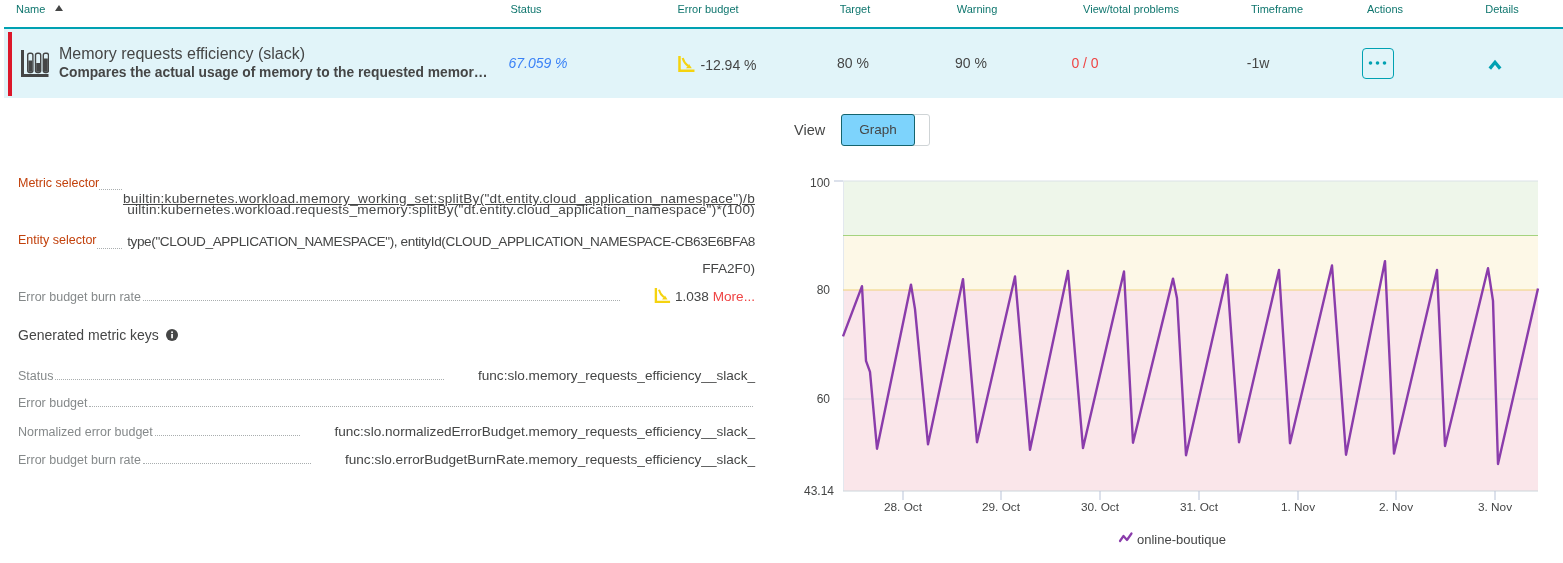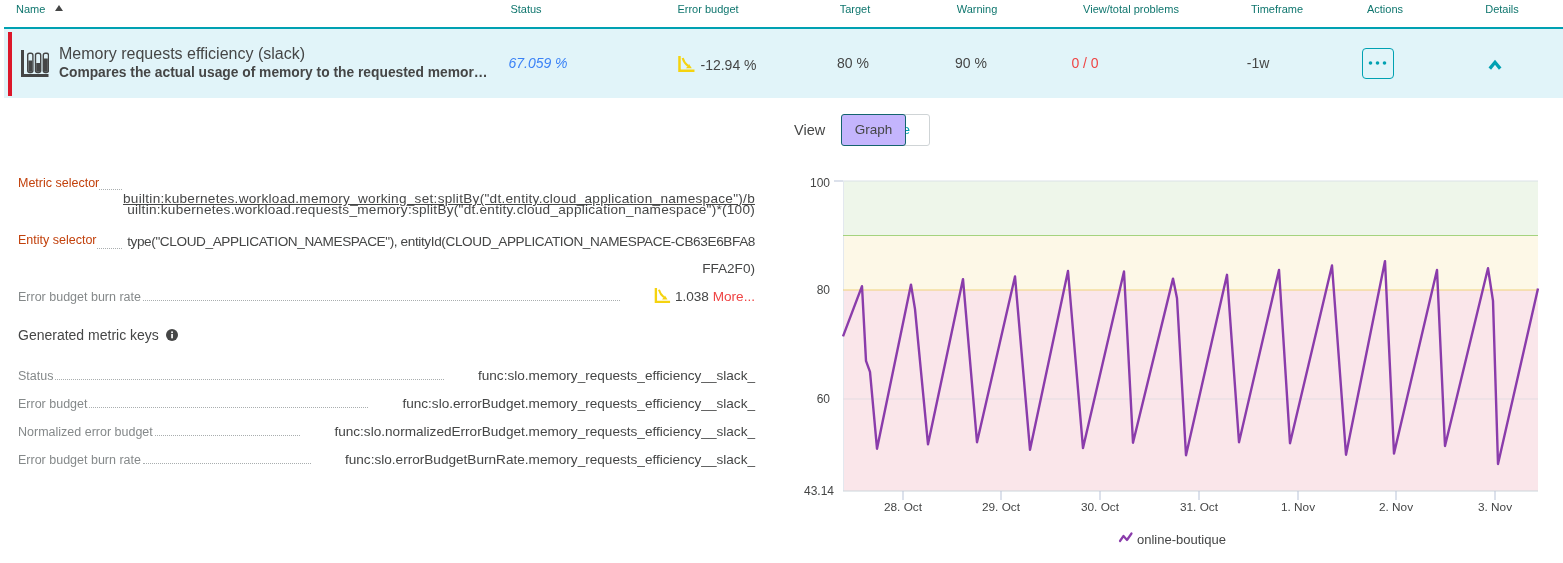--- a/index.html
+++ b/index.html
@@ -20,21 +20,21 @@
 
 .flex-field { position:absolute; left:18px; width:737px; display:flex; align-items:baseline; }
 .flbl { font-size:12.5px; color:#85898a; white-space:nowrap; }
 .fdots { flex:1; border-bottom:1px dotted #a9aeaf; margin:0 2px 3px 2px; }
 .fval { font-size:13.6px; color:#454646; white-space:nowrap;padding-left:32px; }
 .vline { position:absolute; right:808px; font-size:13.6px; color:#454646; white-space:nowrap; line-height:16px; }
 .lbl-abs { position:absolute; left:18px; font-size:12.5px; color:#c2410c; white-space:nowrap; line-height:16px; }
 
 .viewlbl { position:absolute; left:794px; top:122px; font-size:14.5px; color:#454646; }
 .btn { position:absolute; top:114px; height:32px; font-size:13.5px; text-align:center; line-height:30px; }
-.btn-graph { left:841px; width:65px; background:#c4b5fd; border:1.5px solid #14646e; border-radius:3px; color:#454646; z-index:2; }
+.btn-graph { left:841px; width:74px; background:#7dd3fc; border:1.5px solid #14646e; border-radius:3px; color:#454646; z-index:2; }
 .btn-table { left:858px; width:72px; background:#fff; border:1px solid #cfd4d6; border-radius:0 3px 3px 0; color:#00a1b2; z-index:1; }
 .teal { color:#ef4444; }
 .red { color:#3b82f6;font-style:italic; }
 </style>
 </head>
 <body>
 
 <div class="hdr" style="left:16px;">Name</div>
 <svg class="abs" style="left:55px; top:5px;" width="8" height="6" viewBox="0 0 8 6">
     <path d="M4 0 L8 6 L0 6 Z" fill="#454646"></path>
@@ -122,21 +122,20 @@
 </div>
 
 <div class="flex-field" style="top:368px;">
   <span class="flbl">Status</span>
     <span class="fdots"></span>
   <span class="fval">func:slo.memory_requests_efficiency__slack_</span>
 </div>
 <div class="flex-field" style="top:396px;">
   <span class="flbl">Error budget</span>
     <span class="fdots"></span>
-  <span class="fval">func:slo.errorBudget.memory_requests_efficiency__slack_</span>
 </div>
 <div class="flex-field" style="top:424px;">
   <span class="flbl">Normalized error budget</span>
     <span class="fdots"></span>
   <span class="fval">func:slo.normalizedErrorBudget.memory_requests_efficiency__slack_</span>
 </div>
 <div class="flex-field" style="top:452px;">
   <span class="flbl">Error budget burn rate</span>
     <span class="fdots"></span>
   <span class="fval">func:slo.errorBudgetBurnRate.memory_requests_efficiency__slack_</span>

